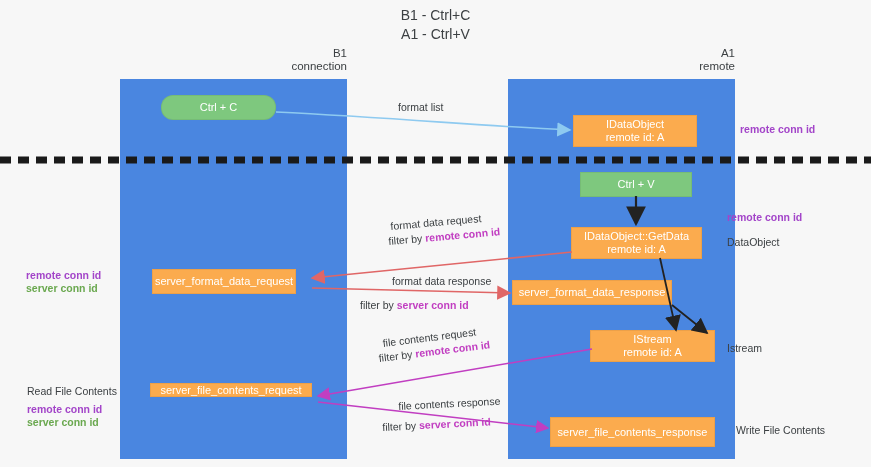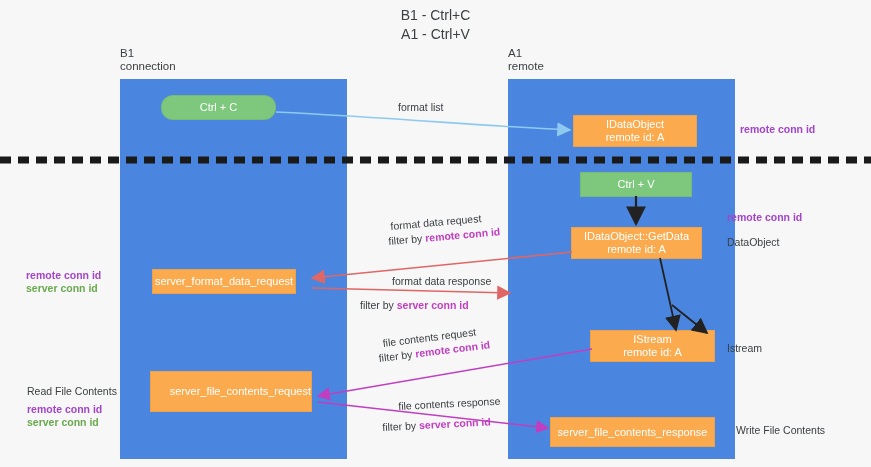--- a/index.html
+++ b/index.html
@@ -10,21 +10,21 @@
     overflow:hidden;
     position:relative;
     color:#3c4043;
   }
   #stage{position:absolute;left:0;top:0;width:871px;height:467px;}
   svg.layer{position:absolute;left:0;top:0;width:871px;height:467px;overflow:visible;}
   #edges-layer{z-index:2;}
 
   .lane{position:absolute;background:#4a86e0;}
   .lane-title{
-    position:absolute;text-align:left;font-size:11.5px;line-height:13px;
+    position:absolute;text-align:right;font-size:11.5px;line-height:13px;
     color:#3c4043;white-space:pre-line;
   }
 
   .node{
     position:absolute;box-sizing:border-box;
     display:flex;flex-direction:column;align-items:center;justify-content:center;
     text-align:center;color:#ffffff;font-size:11px;line-height:13px;
     border:1px solid rgba(0,0,0,0.06);
   }
   .node.orange{background:#fbab4e;}
@@ -113,27 +113,30 @@
 
   <div class="node orange" style="left:571px;top:227px;width:131px;height:32px;">
     <span>IDataObject::GetData</span>
     <span class="l2">remote id: A</span>
   </div>
 
   <div class="node orange" style="left:152px;top:269px;width:144px;height:25px;">
     <span>server_format_data_request</span>
   </div>
 
+  <div class="node orange" style="left:512px;top:280px;width:160px;height:25px;">
+    <span>server_format_data_response</span>
+  </div>
 
   <div class="node orange" style="left:590px;top:330px;width:125px;height:32px;">
     <span>IStream</span>
     <span class="l2">remote id: A</span>
   </div>
 
-  <div class="node orange" style="left:150px;top:371px;width:162px;height:41px;align-items:flex-end;">
+  <div class="node orange" style="left:150px;top:383px;width:162px;height:14px;">
     <span>server_file_contents_request</span>
   </div>
 
   <div class="node orange" style="left:550px;top:417px;width:165px;height:30px;">
     <span>server_file_contents_response</span>
   </div>
 
   <svg class="layer" viewBox="0 0 871 467" style="z-index:5;">
     <line x1="0" y1="160" x2="871" y2="160" stroke="#1a1a1a" stroke-width="7" stroke-dasharray="11 7"></line>
   </svg>

